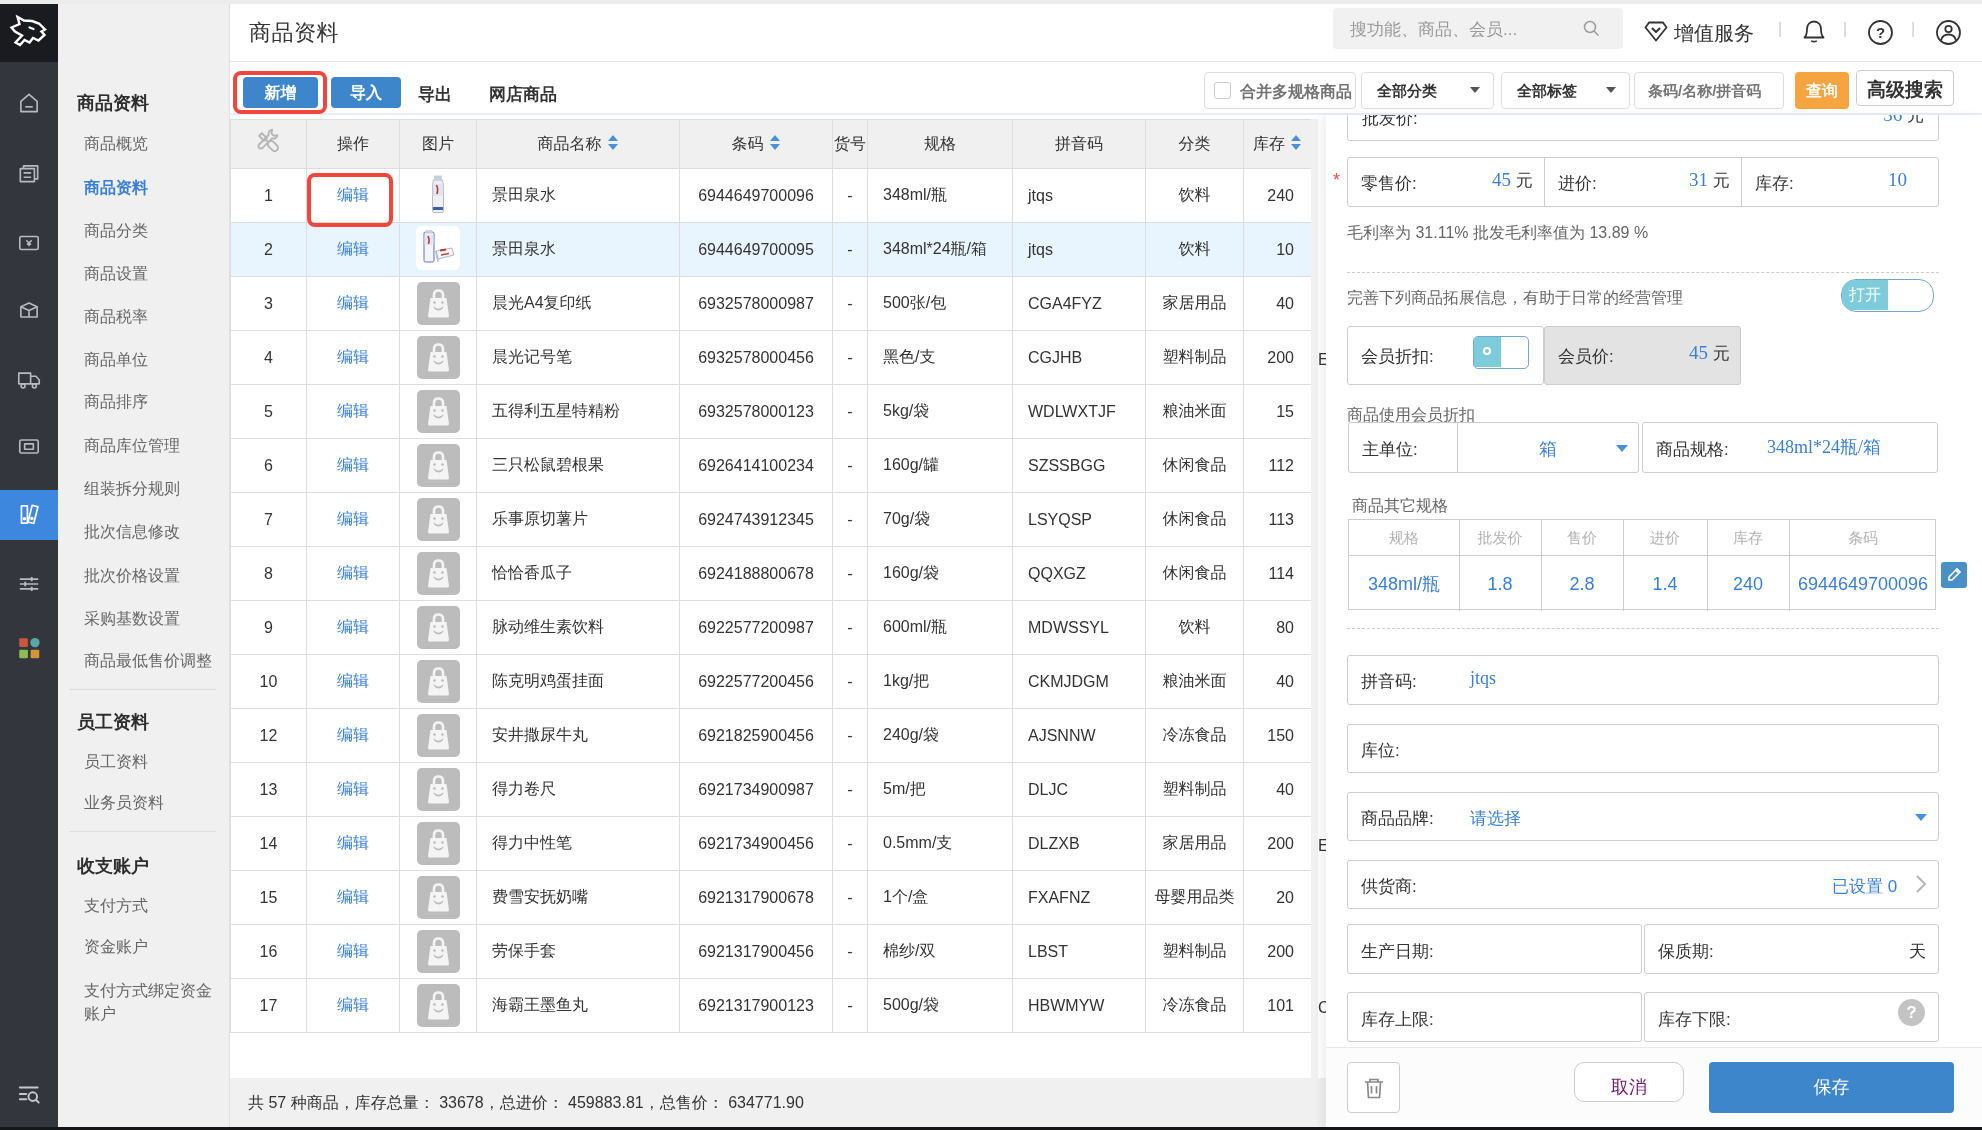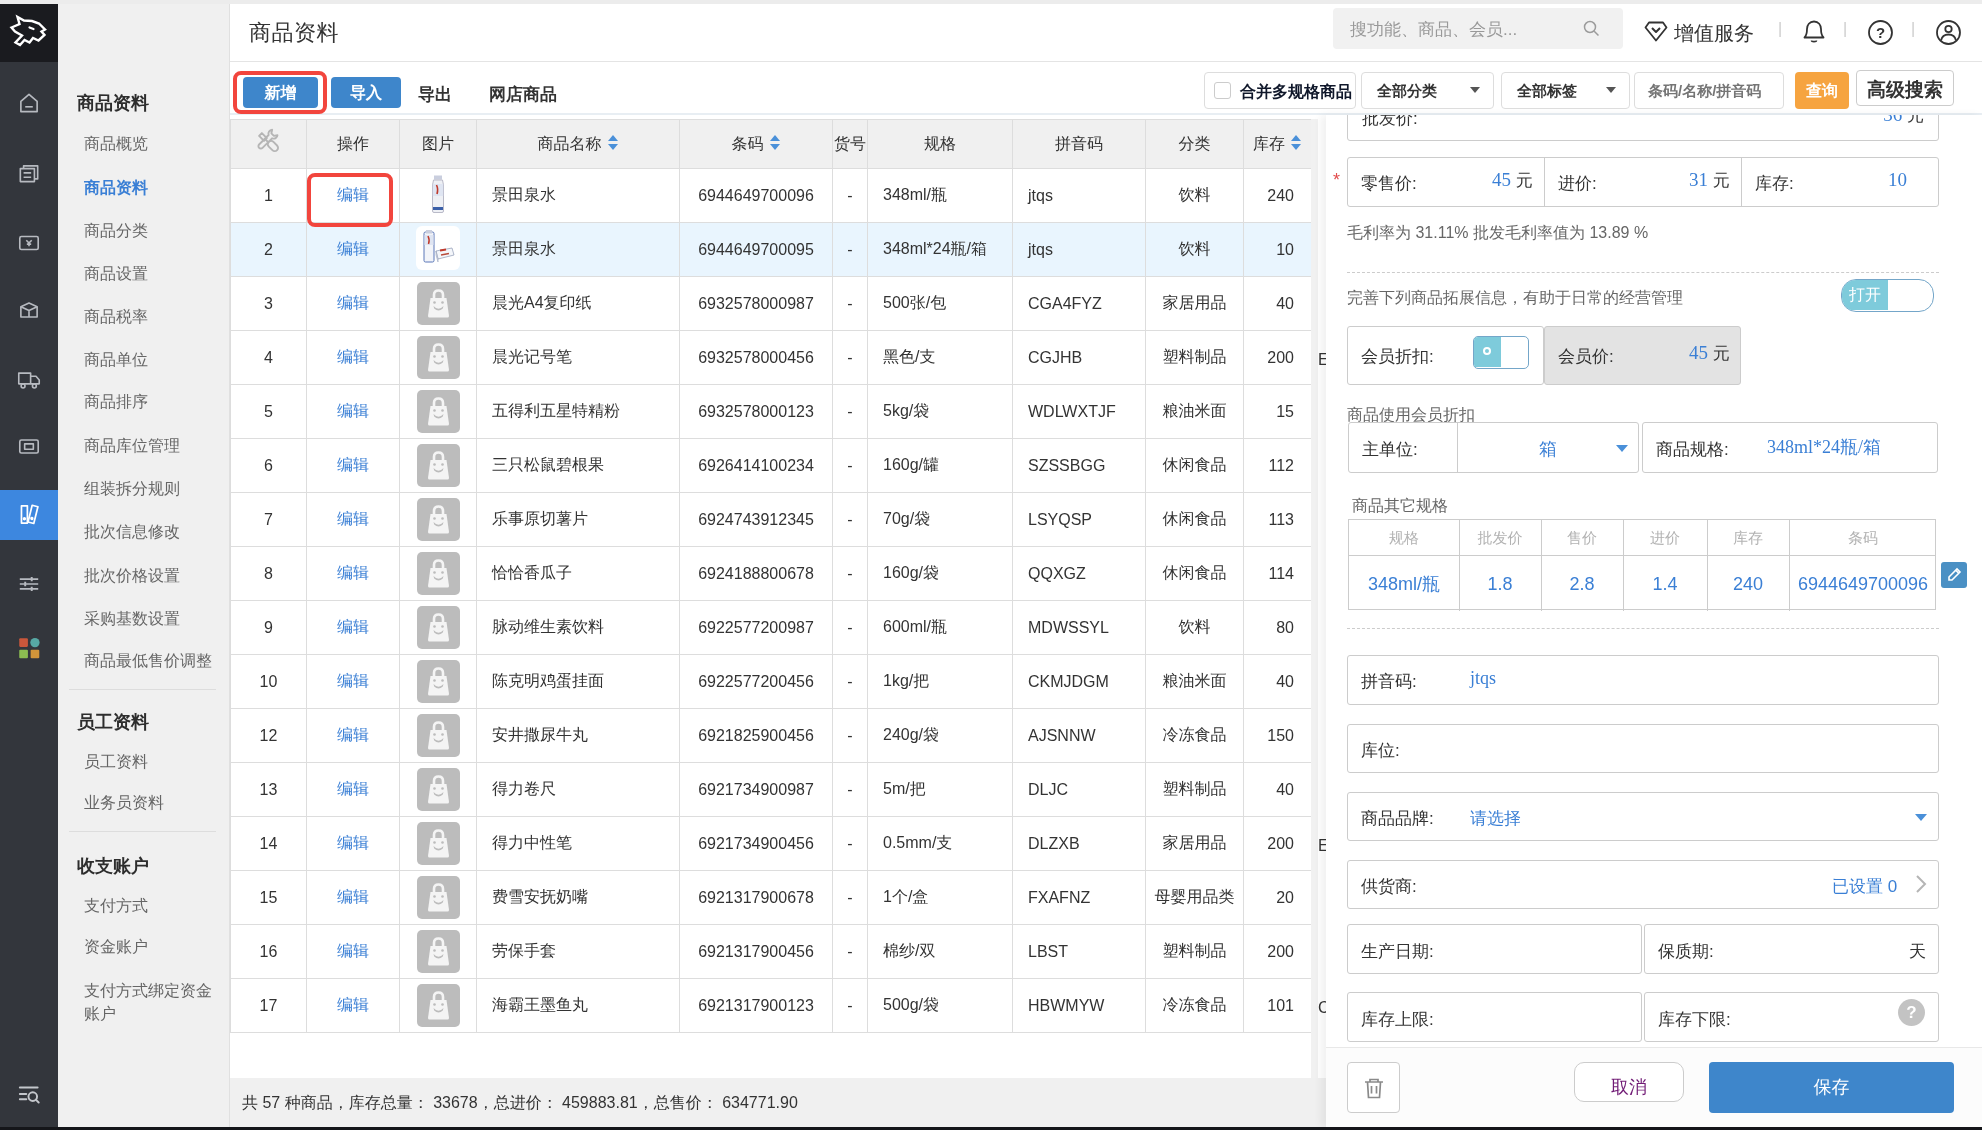--- a/index.html
+++ b/index.html
@@ -232,21 +232,21 @@
   </div>
 
   <div class="abs" id="toolbar">
     <div class="btn-blue" style="left:13px;top:15px;width:75px">新增</div>
     <div class="btn-blue" style="left:101px;top:15px;width:70px">导入</div>
     <span style="position:absolute;left:188px;top:21px;font-size:17px;color:#333">导出</span>
     <span style="position:absolute;left:259px;top:21px;font-size:17px;color:#333">网店商品</span>
 
     <div style="position:absolute;left:974px;top:10px;width:152px;height:37px;border:1px solid #ddd;border-radius:4px;">
       <span style="position:absolute;left:9px;top:9px;width:17px;height:17px;border:1px solid #ccc;border-radius:3px;background:#fff"></span>
-      <span style="position:absolute;left:35px;top:9px;font-size:16px;color:#0f172a">合并多规格商品</span>
+      <span style="position:absolute;left:35px;top:9px;font-size:16px;color:#737373">合并多规格商品</span>
     </div>
     <div style="position:absolute;left:1131px;top:10px;width:133px;height:37px;border:1px solid #ddd;border-radius:4px;">
       <span style="position:absolute;left:15px;top:9px;font-size:15px;color:#333">全部分类</span>
       <span style="position:absolute;right:13px;top:14px;width:0;height:0;border-left:5px solid transparent;border-right:5px solid transparent;border-top:6px solid #555"></span>
     </div>
     <div style="position:absolute;left:1271px;top:10px;width:129px;height:37px;border:1px solid #ddd;border-radius:4px;">
       <span style="position:absolute;left:15px;top:9px;font-size:15px;color:#333">全部标签</span>
       <span style="position:absolute;right:13px;top:14px;width:0;height:0;border-left:5px solid transparent;border-right:5px solid transparent;border-top:6px solid #555"></span>
     </div>
     <div style="position:absolute;left:1404px;top:10px;width:150px;height:37px;border:1px solid #ddd;border-radius:4px;">
@@ -536,21 +536,21 @@
       </tbody>
     </table>
   </div>
 
   <div class="abs" style="left:1318px;top:171px;width:8px;height:907px;overflow:hidden;font-size:16px;color:#333;z-index:4">
     <span style="position:absolute;top:180px">E</span>
     <span style="position:absolute;top:666px">E</span>
     <span style="position:absolute;top:828px">C</span>
   </div>
   <div class="abs" id="scrollbar"></div>
-  <div class="abs" id="tfooter"><span style="margin-left:12px">共 57 种商品，库存总量： 33678，总进价： 459883.81，总售价： 634771.90</span></div>
+  <div class="abs" id="tfooter"><span style="margin-left:18px">共 57 种商品，库存总量： 33678，总进价： 459883.81，总售价： 634771.90</span></div>
 
   <div class="abs" id="drawer">
 
     <div class="dbox" style="left:21px;top:-25px;width:592px;height:51px;border-radius:0 0 3px 3px">
       <span class="dlabel" style="position:absolute;left:14px;top:16px">批发价:</span>
       <span style="position:absolute;right:14px;top:13px"><span class="dval">36</span><span class="dlabel"> 元</span></span>
     </div>
 
     <span style="position:absolute;left:7px;top:55px;color:#e24c4c;font-size:18px">*</span>
     <div class="dbox" style="left:21px;top:42px;width:592px;height:50px"></div>

